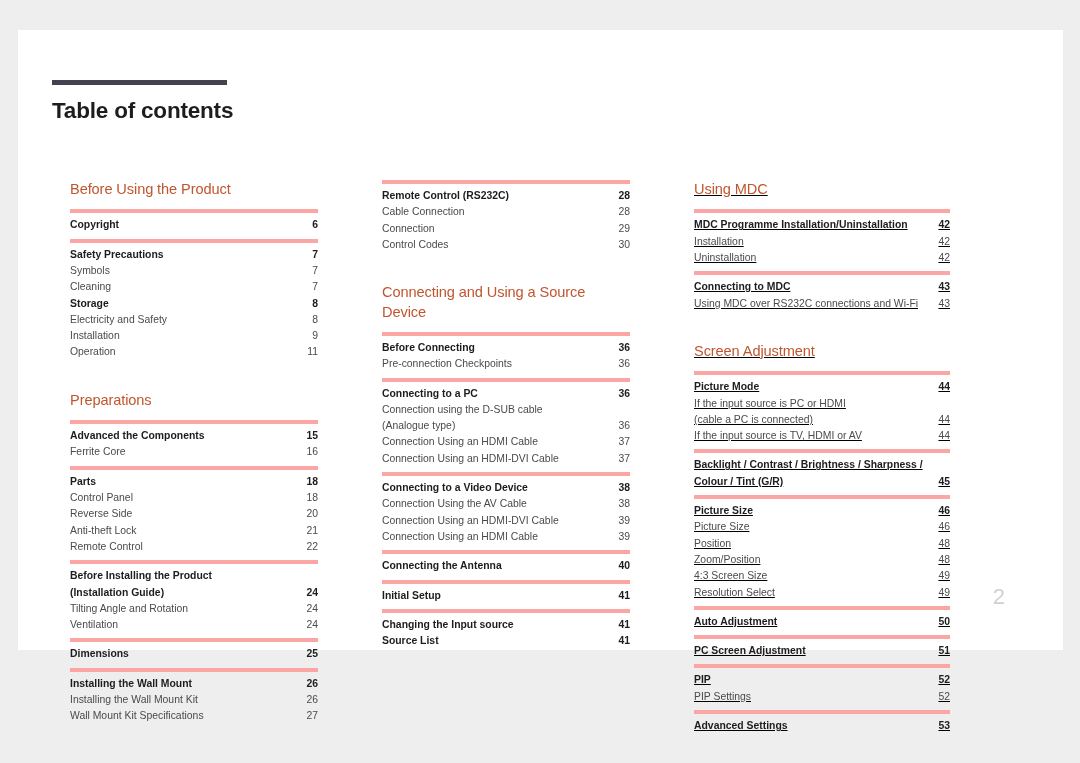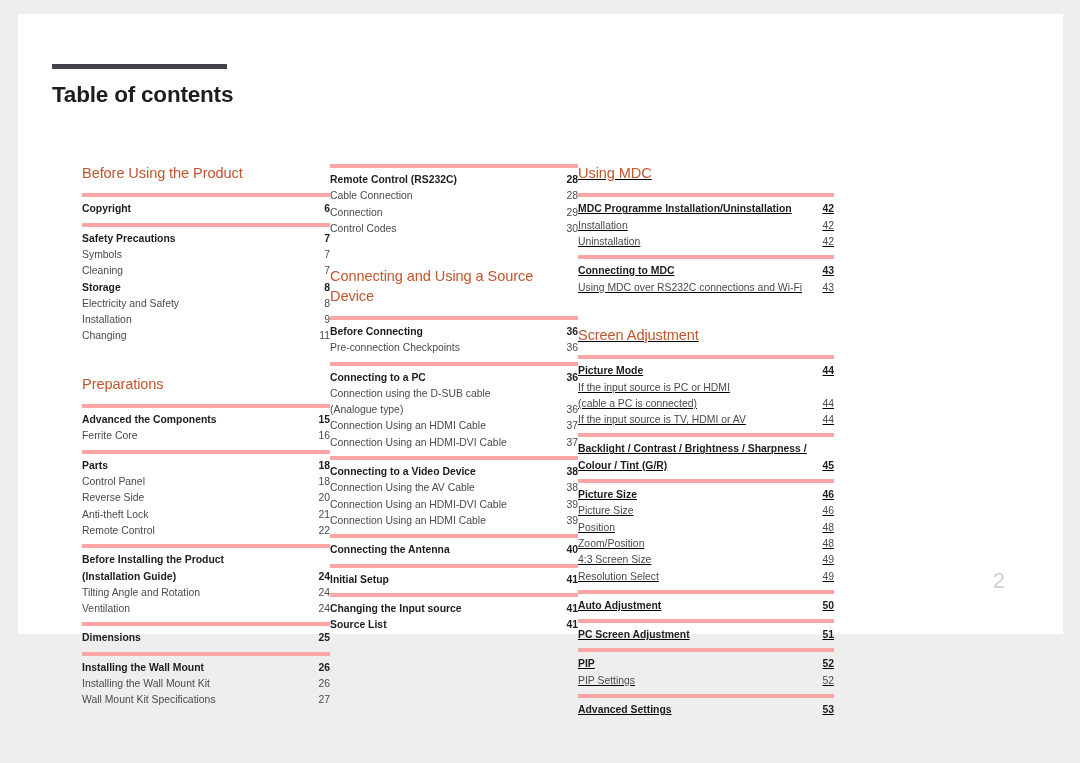--- a/index.html
+++ b/index.html
@@ -10,21 +10,21 @@
   body {
     width: 1080px;
     height: 763px;
     background: #efeeee;
     font-family: "Liberation Sans", sans-serif;
     overflow: hidden;
   }
   .page {
     position: absolute;
     left: 18px;
-    top: 14px;
+    top: 30px;
     width: 1045px;
     height: 620px;
     background: #ffffff;
   }
   .page-inner {
     position: absolute;
     left: 34px;
     top: 50px;
     right: 28px;
     bottom: 14px;
@@ -47,21 +47,21 @@
   }
 
   
   .columns {
     position: absolute;
     left: 18px;
     top: 100px;
     right: 0;
     bottom: 0;
     display: flex;
-    margin-left: 12px;
+    gap: 64px;
   }
   .column {
     width: 248px;
     flex: 0 0 248px;
   }
   .column.wide {
     width: 256px;
     flex: 0 0 256px;
     text-decoration: underline;
   }
@@ -168,21 +168,21 @@
               </div>
               <div class="entry sub">
                 <span class="label">Electricity and Safety</span>
                 <span class="page-no">8</span>
               </div>
               <div class="entry sub">
                 <span class="label">Installation</span>
                 <span class="page-no">9</span>
               </div>
               <div class="entry sub">
-                <span class="label">Changing</span>
+                <span class="label">Operation</span>
                 <span class="page-no">11</span>
               </div>
             </div>
           </div>
           <div class="section">
             <div class="section-heading">Preparations</div>
             <div class="group">
               <div class="entry bold">
                 <span class="label">Advanced the Components</span>
                 <span class="page-no">15</span>

